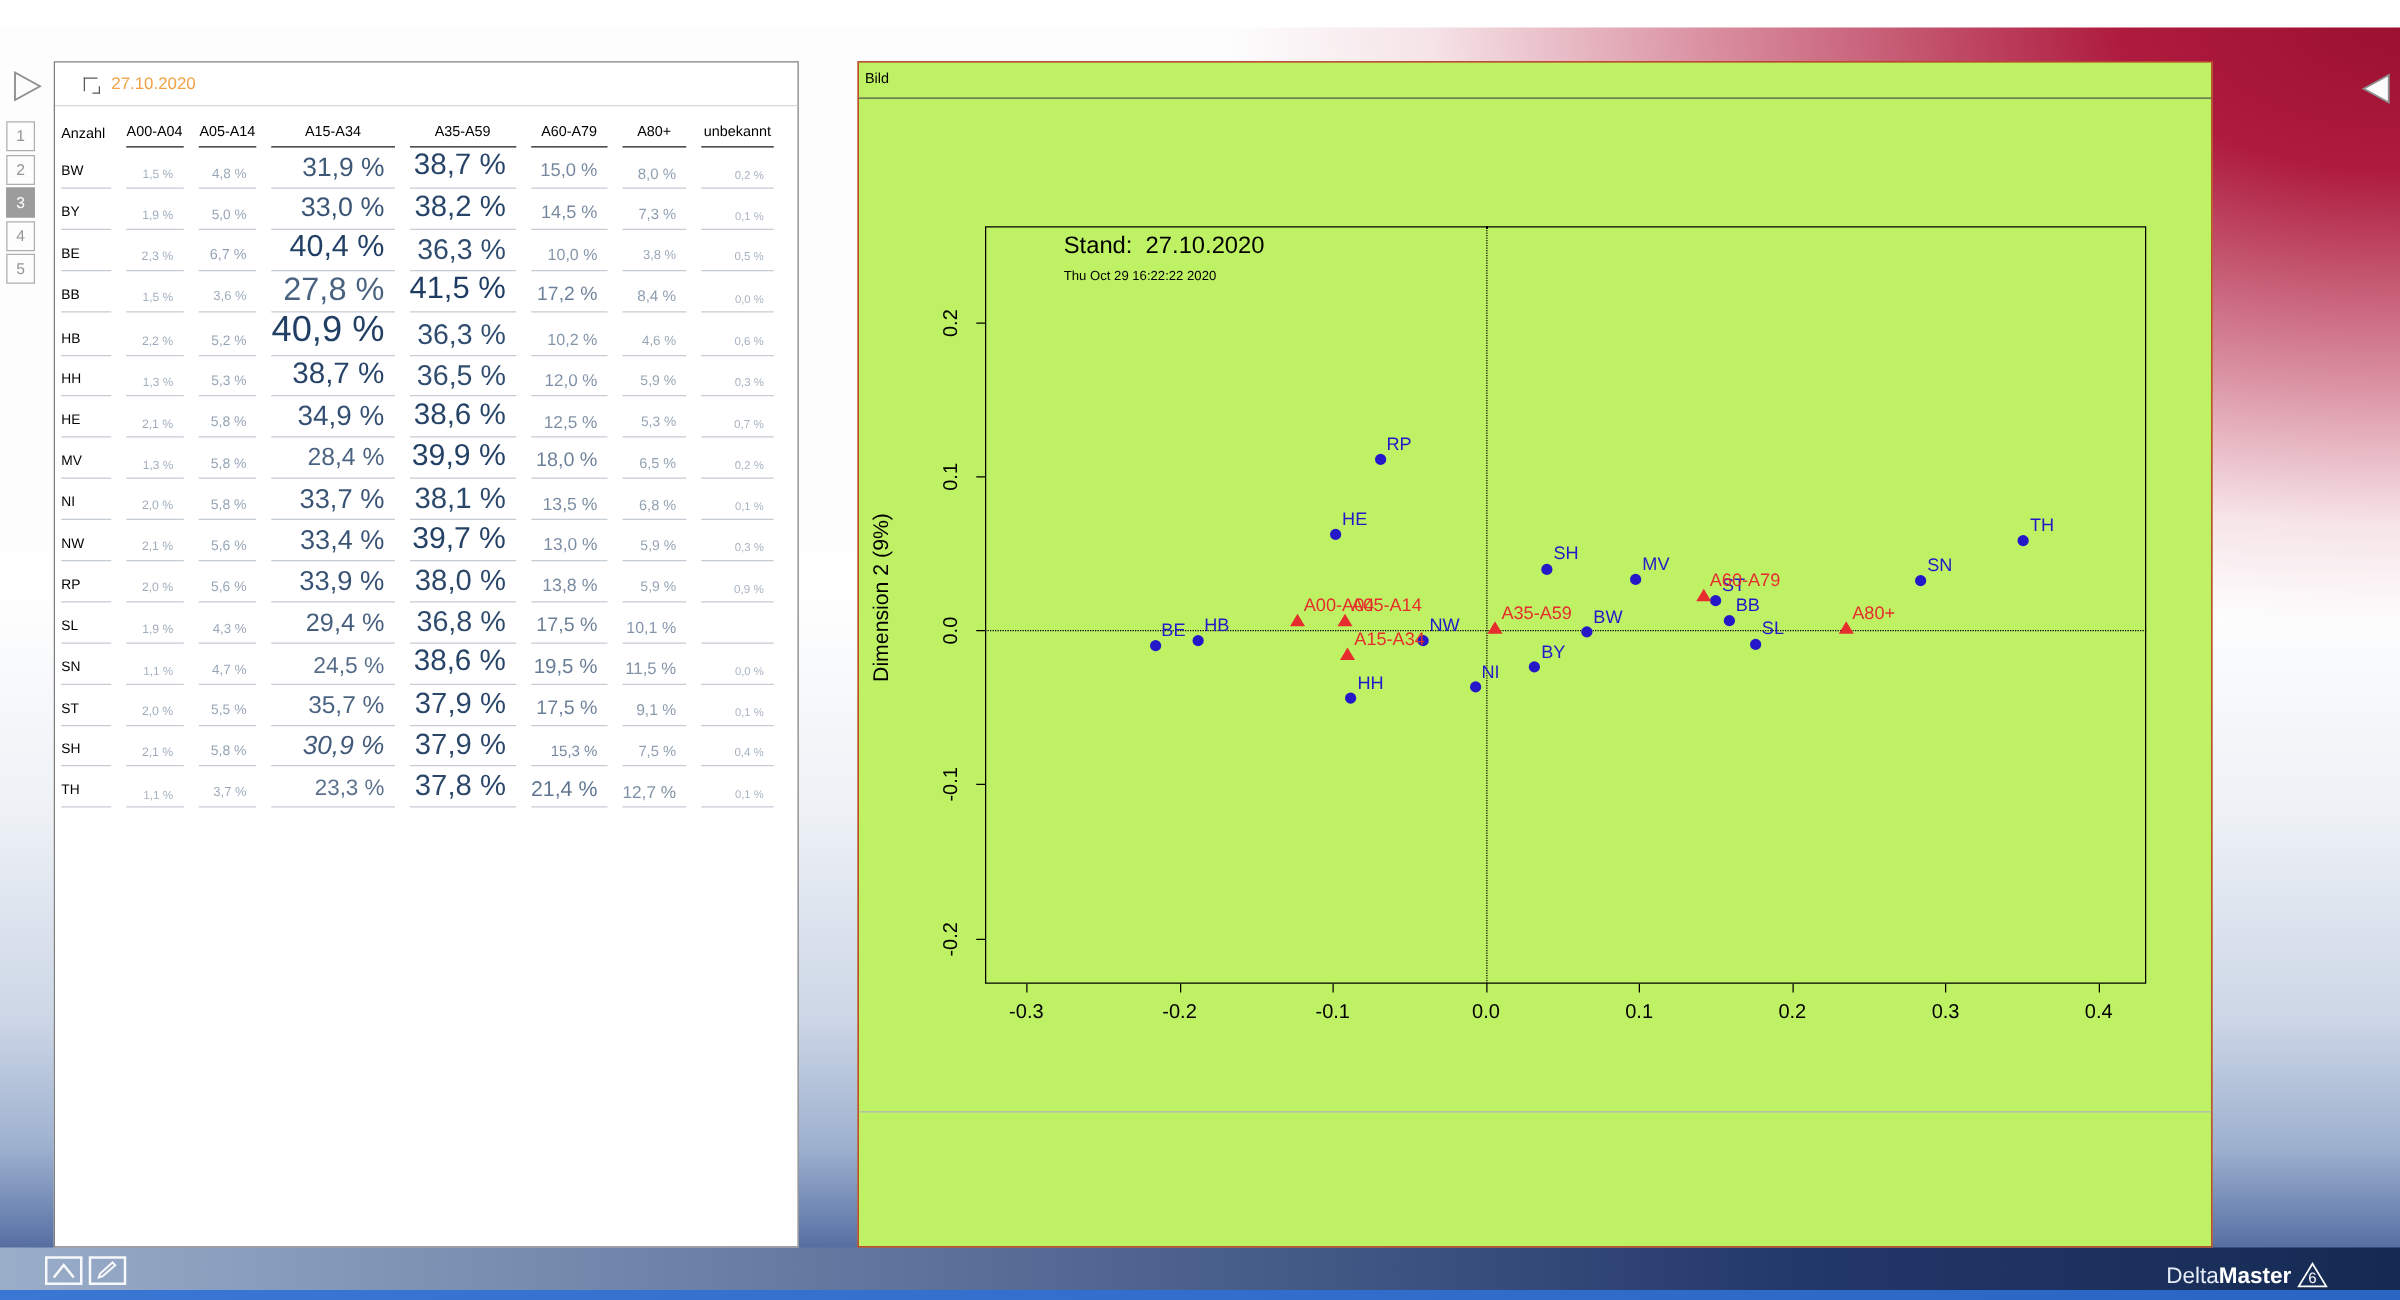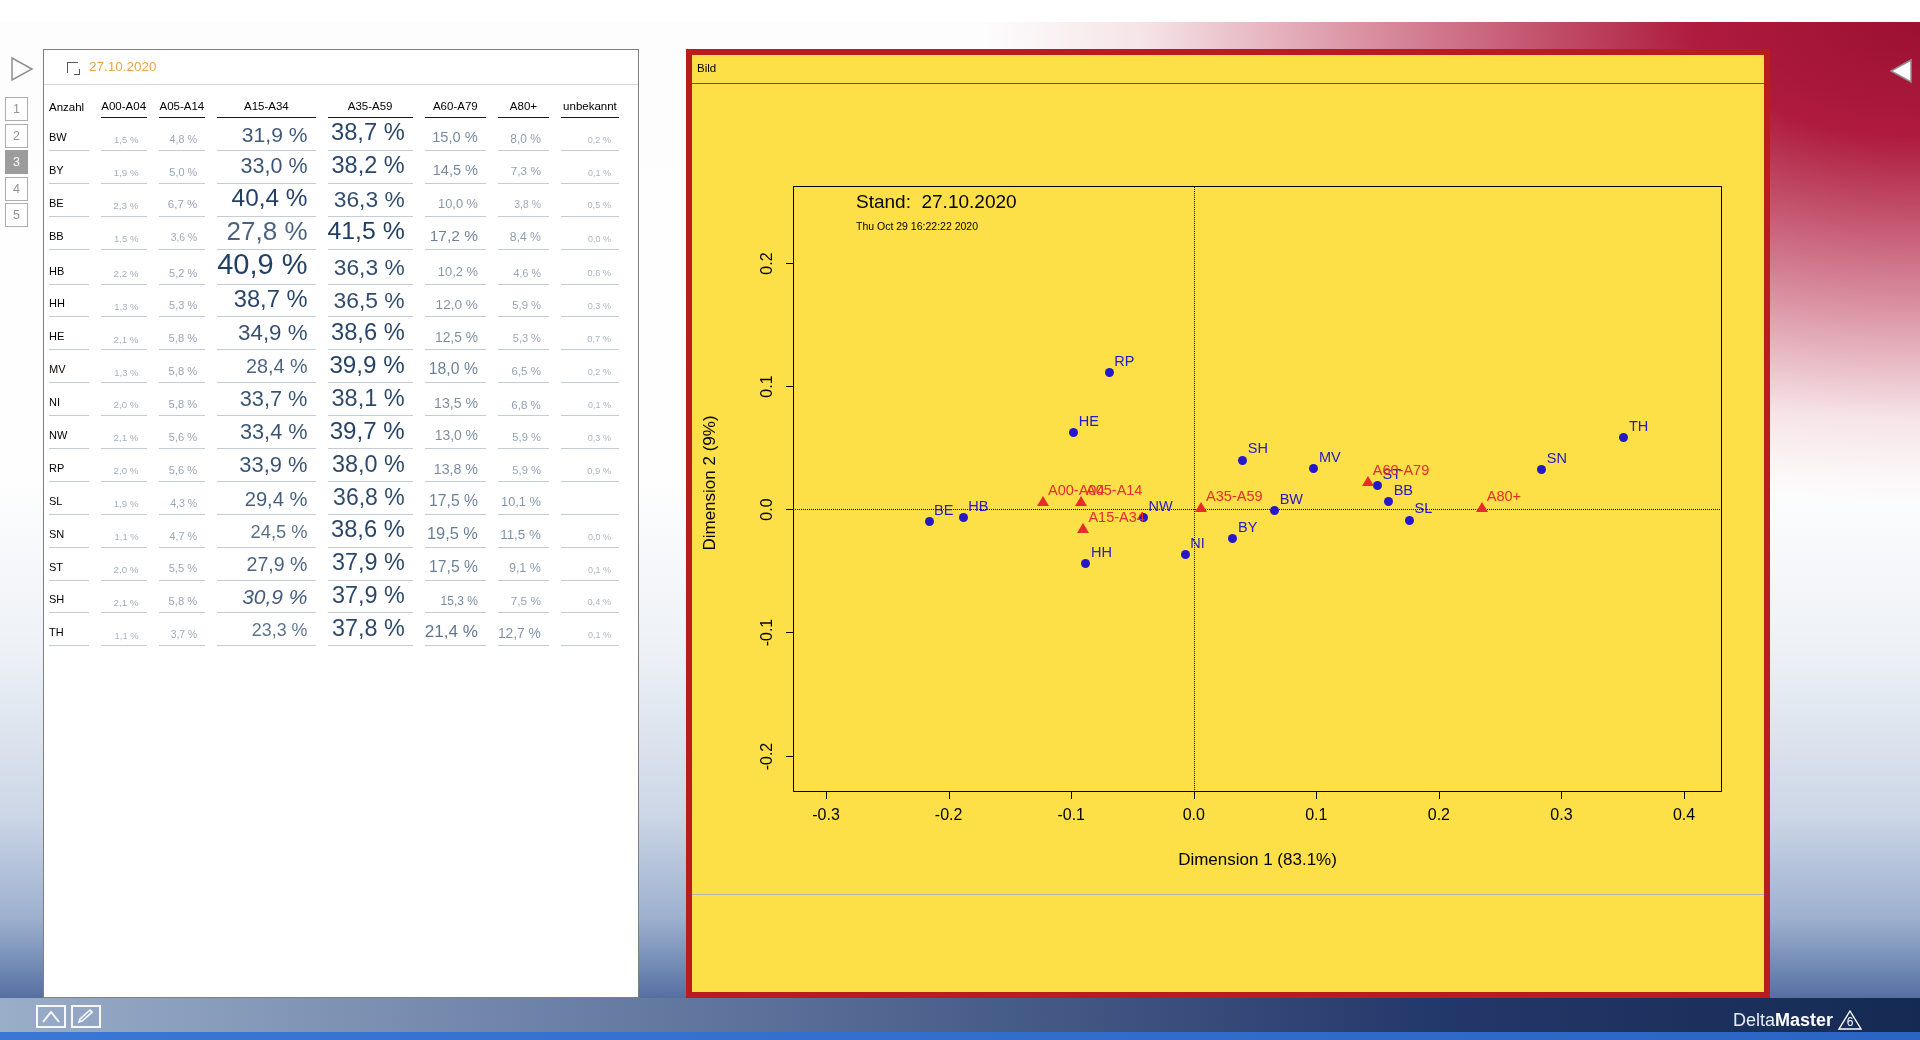--- a/index.html
+++ b/index.html
@@ -61,21 +61,21 @@
   #data-table thead th { height:22px; padding-bottom:5px; font-size:11.5px; color:#000;
     text-align:center; border-bottom:1.5px solid #1a1a1a; }
   #data-table thead th.measure { text-align:left; border-bottom:none; }
   #data-table tbody th { height:32.9px; text-align:left; font-size:11px; color:#000;
     border-bottom:1px solid #c6ccd4; padding-bottom:7px; }
   #data-table tbody td { height:32.9px; text-align:right; padding-right:8px; padding-bottom:5px;
     border-bottom:1px solid #c6ccd4; white-space:nowrap; }
 
   
   #right-panel { position:absolute; left:686px; top:49px; width:1084px; height:949px;
-    background:#fde047; border:6px solid #b91c1c; z-index:3; }
+    background:#bef264; border:1px solid #b91c1c; z-index:3; }
   #bild-label { position:absolute; left:5px; top:7px; font-size:11.5px; color:#000; }
   #bild-line { position:absolute; left:0; top:28px; width:100%; border-top:1px solid #555; }
   #chart-sep { position:absolute; left:0; top:839px; width:100%; border-top:1px solid #b5b5b5; }
 
   #chart { position:absolute; left:0; top:0; width:100%; height:100%; }
   .zline-v { position:absolute; width:0; border-left:1px dotted #000; }
   .zline-h { position:absolute; height:0; border-top:1px dotted #000; }
   .xtick-mark { position:absolute; width:0; height:7px; border-left:1px solid #000; }
   .ytick-mark { position:absolute; height:0; width:7px; border-top:1px solid #000; }
   .xtick-label { position:absolute; width:60px; text-align:center; font-size:16px; color:#000; }
@@ -273,21 +273,21 @@
             <td style="font-size: 18.3px; color: rgba(16, 48, 88, 0.71);">24,5 %</td>
             <td style="font-size: 23.7px; color: rgba(16, 48, 88, 0.9);">38,6 %</td>
             <td style="font-size: 16.4px; color: rgba(16, 48, 88, 0.64);">19,5 %</td>
             <td style="font-size: 13.4px; color: rgba(16, 48, 88, 0.54);">11,5 %</td>
             <td style="font-size: 9px; color: rgba(16, 48, 88, 0.38);">0,0 %</td>
           </tr>
           <tr>
             <th>ST</th>
             <td style="font-size: 9.8px; color: rgba(16, 48, 88, 0.41);">2,0 %</td>
             <td style="font-size: 11.1px; color: rgba(16, 48, 88, 0.45);">5,5 %</td>
-            <td style="font-size: 19.6px; color: rgba(16, 48, 88, 0.76);">27,9 %</td>
+            <td style="font-size: 19.6px; color: rgba(16, 48, 88, 0.76);">35,7 %</td>
             <td style="font-size: 23.4px; color: rgba(16, 48, 88, 0.89);">37,9 %</td>
             <td style="font-size: 15.7px; color: rgba(16, 48, 88, 0.62);">17,5 %</td>
             <td style="font-size: 12.5px; color: rgba(16, 48, 88, 0.5);">9,1 %</td>
             <td style="font-size: 9px; color: rgba(16, 48, 88, 0.38);">0,1 %</td>
           </tr>
           <tr>
             <th>SH</th>
             <td style="font-size: 9.8px; color: rgba(16, 48, 88, 0.41);">2,1 %</td>
             <td style="font-size: 11.2px; color: rgba(16, 48, 88, 0.46);">5,8 %</td>
             <td style="font-size: 21px; color: rgba(16, 48, 88, 0.8); font-style: italic;">30,9 %</td>
@@ -338,21 +338,20 @@
         <div class="ytick-mark" style="left: 94px; top: 331.152px;"></div>
         <div class="ytick-label" style="left: 49px; top: 323.152px;">0.1</div>
         <div class="ytick-mark" style="left: 94px; top: 454.323px;"></div>
         <div class="ytick-label" style="left: 49px; top: 446.323px;">0.0</div>
         <div class="ytick-mark" style="left: 94px; top: 577.494px;"></div>
         <div class="ytick-label" style="left: 49px; top: 569.494px;">-0.1</div>
         <div class="ytick-mark" style="left: 94px; top: 700.665px;"></div>
         <div class="ytick-label" style="left: 49px; top: 692.665px;">-0.2</div>
         <div id="chart-title" style="position: absolute; left: 164px; top: 136px; font-size: 19px; white-space: pre;">Stand:  27.10.2020</div>
         <div style="position: absolute; left: 164px; top: 165px; font-size: 10.5px;">Thu Oct 29 16:22:22 2020</div>
-        <div style="position: absolute; left: 101px; top: 795px; width: 929px; text-align: center; font-size: 17px;">Dimension 1 (83.1%)</div>
         <div style="position: absolute; left: -92px; top: 418px; width: 220px; text-align: center; font-size: 17px; transform: rotate(-90deg);">Dimension 2 (9%)</div>
         <div class="pt-circle" style="left: 578.158px; top: 451.055px; background: rgb(36, 24, 200);"></div>
         <div class="pt-label" style="left: 587.658px; top: 435.555px; color: rgb(36, 24, 200);">BW</div>
         <div class="pt-circle" style="left: 536.488px; top: 479.384px; background: rgb(36, 24, 200);"></div>
         <div class="pt-label" style="left: 545.988px; top: 463.884px; color: rgb(36, 24, 200);">BY</div>
         <div class="pt-circle" style="left: 232.541px; top: 462.14px; background: rgb(36, 24, 200);"></div>
         <div class="pt-label" style="left: 242.041px; top: 446.64px; color: rgb(36, 24, 200);">BE</div>
         <div class="pt-circle" style="left: 692.139px; top: 442.433px; background: rgb(36, 24, 200);"></div>
         <div class="pt-label" style="left: 701.639px; top: 426.933px; color: rgb(36, 24, 200);">BB</div>
         <div class="pt-circle" style="left: 266.858px; top: 458.445px; background: rgb(36, 24, 200);"></div>

